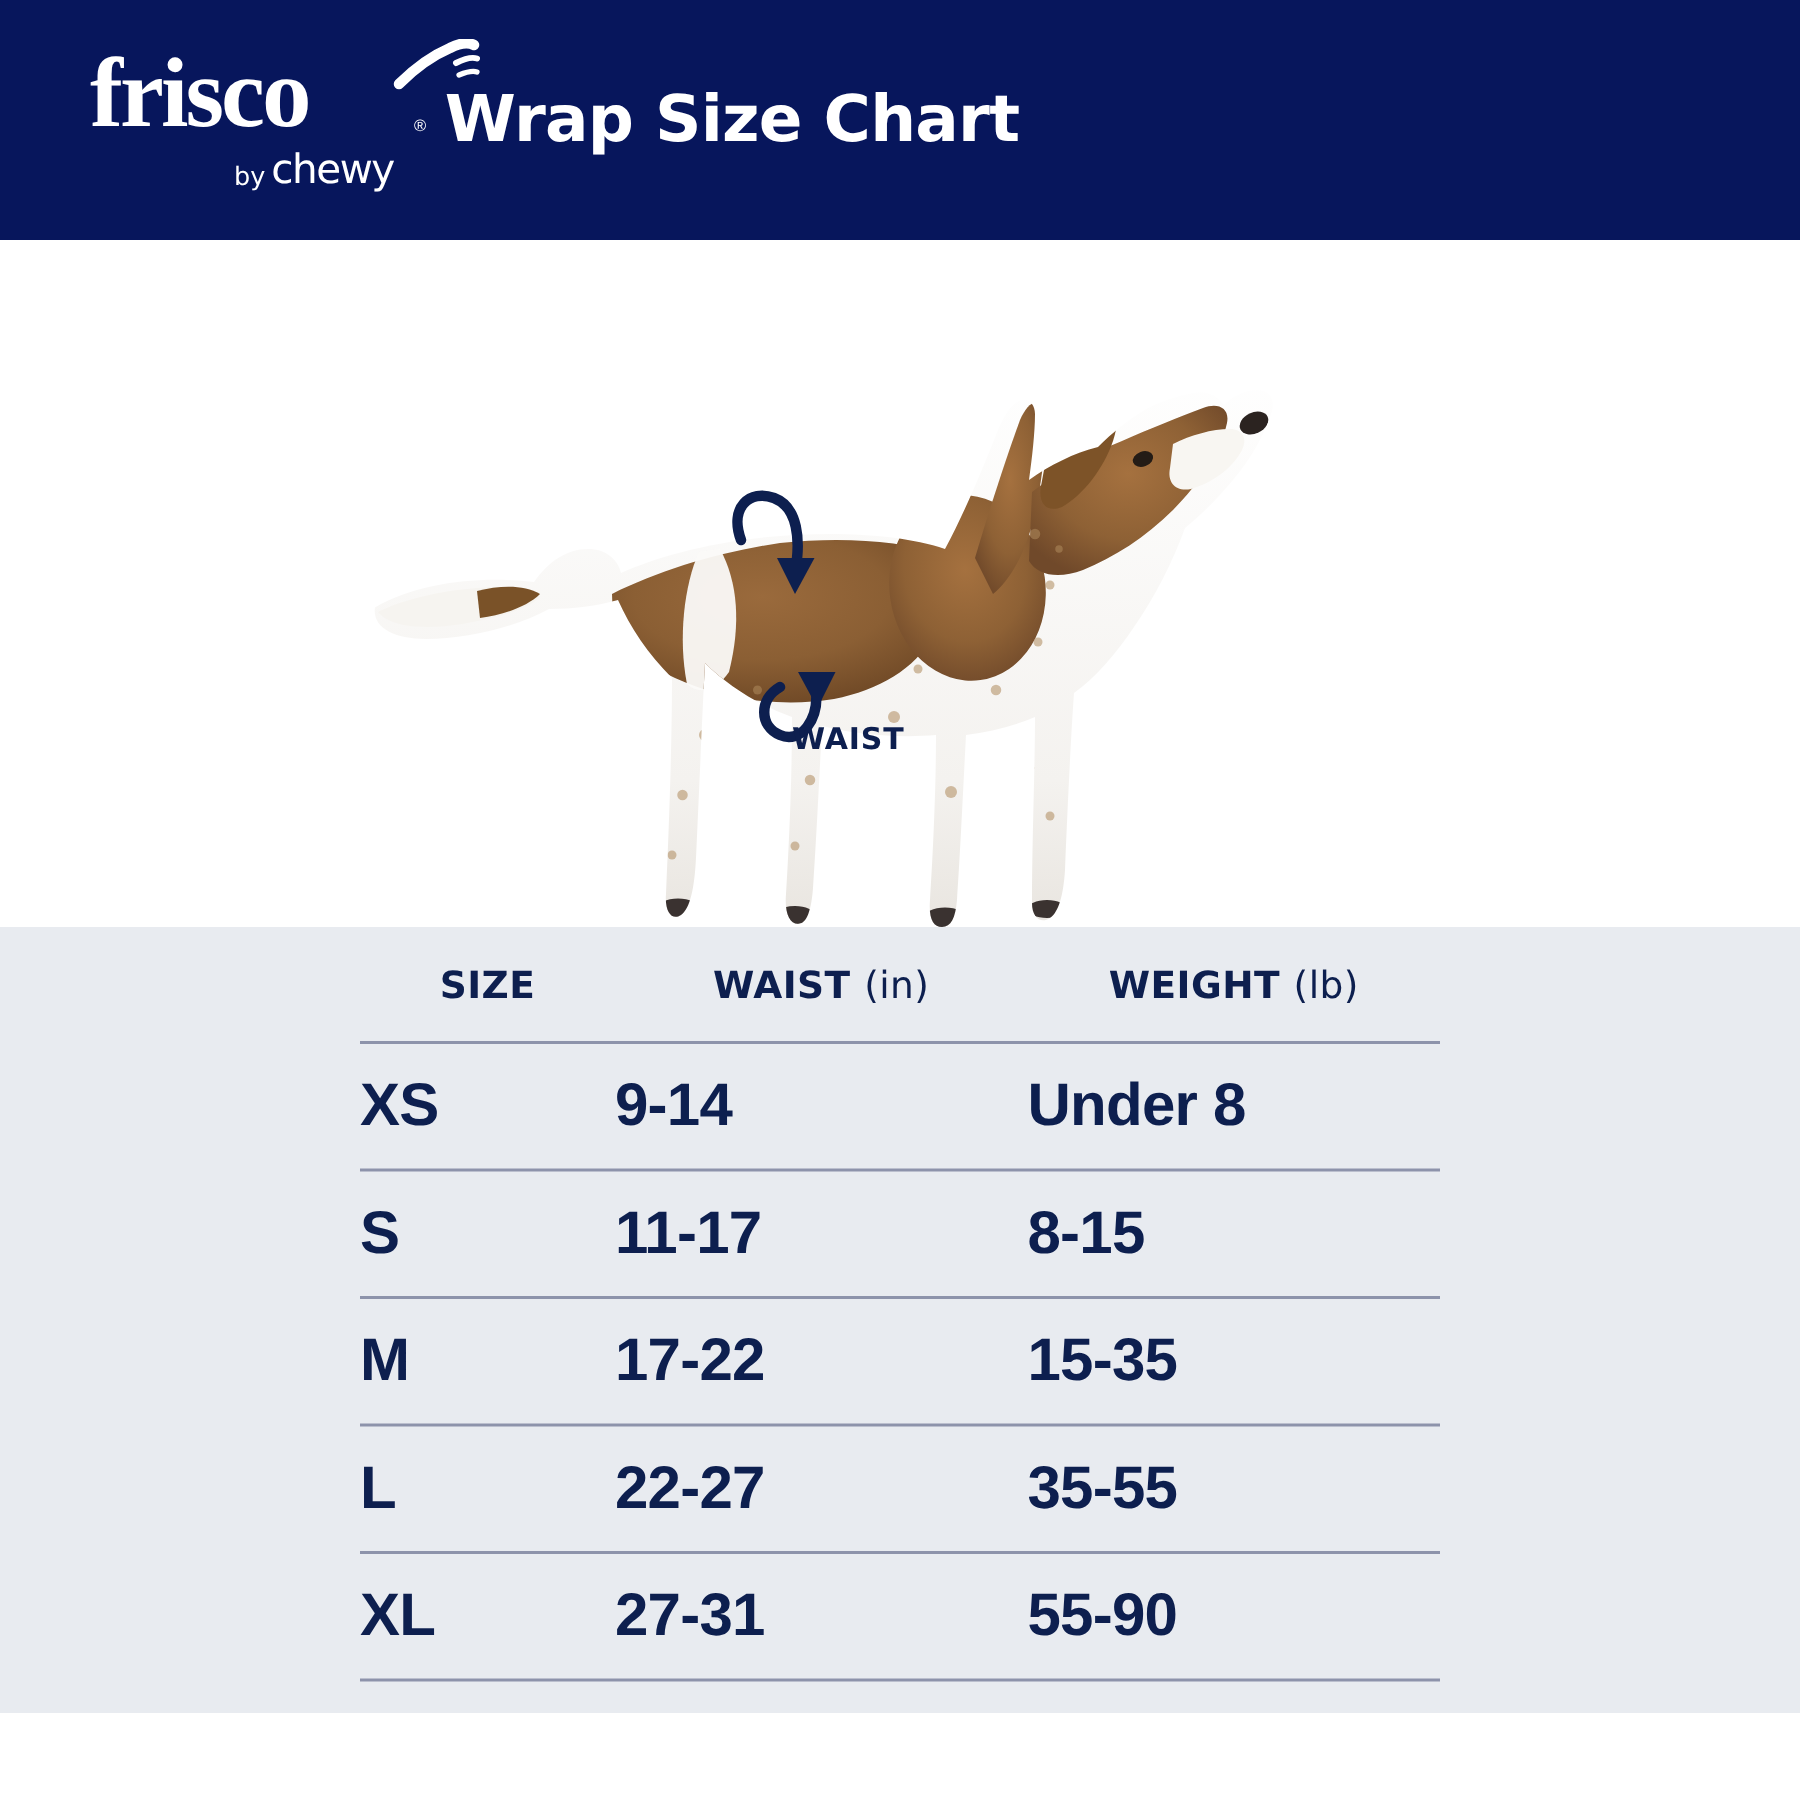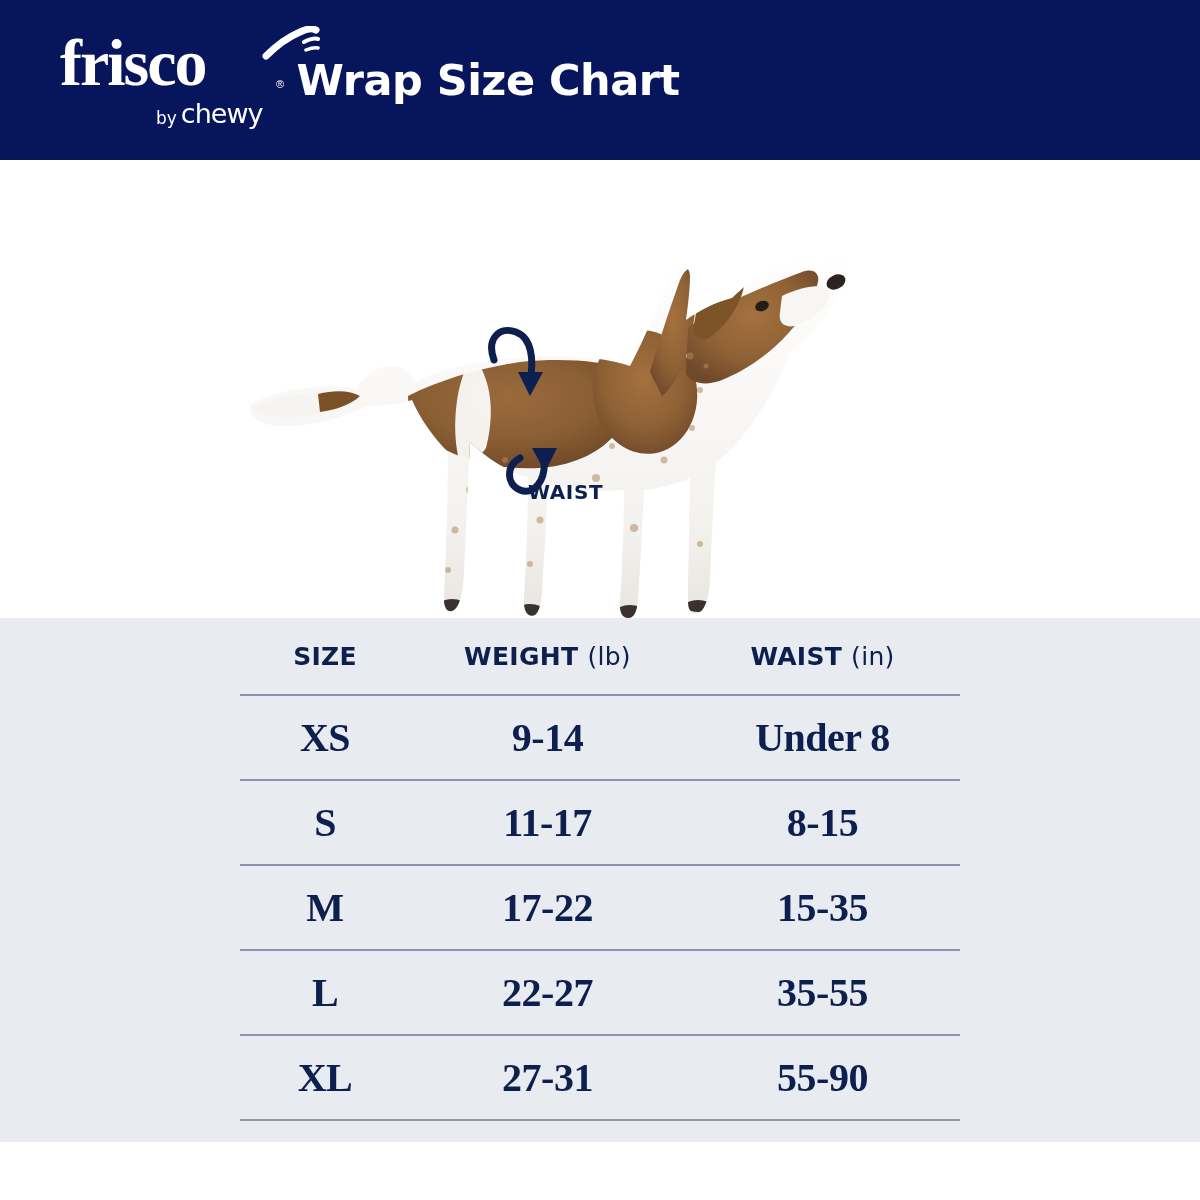--- a/index.html
+++ b/index.html
@@ -88,22 +88,22 @@
     letter-spacing:0.3px;
   }
   .th .unit { font-weight:normal; }
   .row {
     height:83px;
     display:grid; grid-template-columns:170px 275px 275px;
     align-items:center;
     border-top:2px solid #8d93ab;
   }
   .cell {
-    text-align:center;
-    font-family:Liberation Serif, serif;
+    text-align:left;
+    font-family:Liberation Sans, sans-serif;
     font-weight:bold; font-size:40px; color:#0d1f4f;
     letter-spacing:-0.5px;
   }
   .table-bottom { border-top:2px solid #8d93ab; height:0; }
 
   .footer-white {
     position:absolute; left:0; top:1142px; width:1200px; height:58px;
     background:#ffffff;
   }
 </style>
@@ -267,27 +267,27 @@
   </div>
 
   <div class="tablezone">
     <div class="table">
 
       <div class="thead">
         <div class="th">
           <span>SIZE</span>
         </div>
         <div class="th">
+          <span>WAIST</span>
+          <span class="unit">(in)</span>
+        </div>
+        <div class="th">
           <span>WEIGHT</span>
           <span class="unit">(lb)</span>
         </div>
-        <div class="th">
-          <span>WAIST</span>
-          <span class="unit">(in)</span>
-        </div>
       </div>
 
       <div class="row">
         <div class="cell">XS</div>
         <div class="cell">9-14</div>
         <div class="cell">Under 8</div>
       </div>
 
       <div class="row">
         <div class="cell">S</div>

